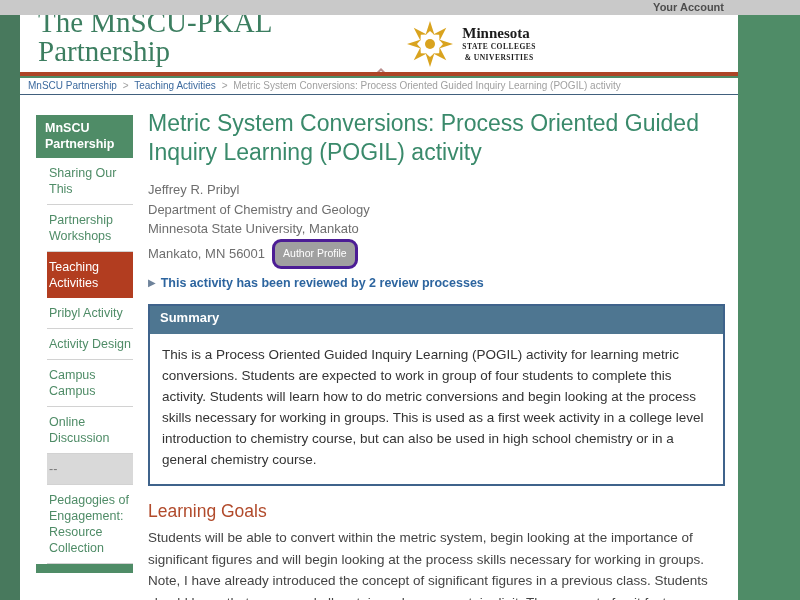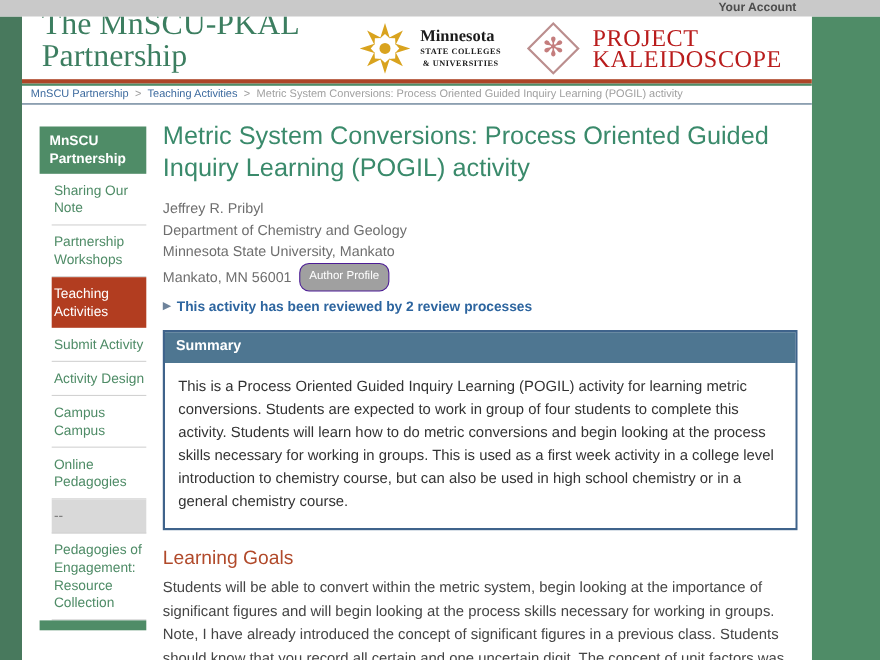--- a/index.html
+++ b/index.html
@@ -12,21 +12,21 @@
   .topbar { position:absolute; top:0; left:0; width:800px; height:15px; background:#c9c9c9; z-index:5; }
   .account { position:absolute; top:1px; right:76px; font-size:11px; font-weight:bold; color:#4d4d4d; cursor:pointer; }
   
   .left-edge { position:absolute; top:15px; left:0; width:20px; height:585px; background:#48795d; }
   .right-col { position:absolute; top:15px; left:738px; width:62px; height:585px; background:#4f8c67; }
   
   .page { position:absolute; top:15px; left:20px; width:718px; height:585px; background:#fff; }
   .header { position:relative; height:57px; overflow:hidden; }
   .site-title { position:absolute; left:18px; top:-7px; font-family:"Liberation Serif", serif;
                 color:#3c7e60; font-size:29px; line-height:29px; cursor:pointer; }
-  .logos { position:absolute; left:306px; top:5px; display:flex; align-items:center; gap:19px; }
+  .logos { position:absolute; left:333px; top:5px; display:flex; align-items:center; gap:0;flex-direction:column; }
   .logo-unit { display:flex; align-items:center; gap:8px; }
   .mn-text { font-family:"Liberation Serif", serif; color:#1b1b1b; line-height:11px; }
   .mn-name { font-size:15px; font-weight:bold; line-height:16px; }
   .mn-sub { font-size:7.5px; font-weight:bold; letter-spacing:0.5px;text-align:center; }
   .diamond-wrap { width:56px; height:48px; display:flex; align-items:center; justify-content:center; }
   .diamond { width:34px; height:34px; border:2px solid #bb8e8e; background:#fff; transform:rotate(45deg);
              display:flex; align-items:center; justify-content:center; }
   .diamond span { transform:rotate(-45deg); color:#c47d7d; font-size:24px; line-height:24px; }
   .pkal-text { font-family:"Liberation Serif", serif; color:#b91c1c; font-size:22px; line-height:19px; letter-spacing:0.5px; }
   .redline { height:4px; background:#ad4527; }
@@ -46,21 +46,21 @@
   .s-item { display:block; font-size:12.5px; line-height:16px; color:#4f8c67;
             padding:7px 2px 7px 2px; border-bottom:1px solid #d2d2d2; text-decoration:none; cursor:pointer; }
   .s-item.active { background:#b23d20; color:#fff; border-bottom:none; }
   .s-item.divider { background:#d9d9d9; color:#777; cursor:default; }
   .sidebar-bottom-bar { height:9px; background:#4f8c67; }
   
   .main { position:absolute; left:128px; top:14px; width:577px; }
   .page-title { font-size:23px; line-height:29px; font-weight:normal; color:#3a8a6b; }
   .author-block { margin-top:13px; font-size:13px; line-height:19.5px; color:#6e6e6e; }
   .author-loc-row { display:flex; align-items:center; gap:7px; }
-  .pill { background:#a0a0a0; border:1px solid #4c1d95; color:#fff; font-size:10.5px;
+  .pill { background:#a0a0a0; border:3px solid #4c1d95; color:#fff; font-size:10.5px;
           padding:2px 8px 3px 8px; border-radius:9px; cursor:pointer; }
   .review-row { margin-top:7px; display:flex; align-items:center; gap:5px; cursor:pointer; }
   .tri { color:#6e839b; font-size:10px; line-height:12px; }
   .review-text { color:#2d659f; font-size:12.5px; font-weight:bold; }
   .summary-box { margin-top:14px; border:2px solid #3f638b; }
   .summary-head { background:#4e7691; color:#fff; font-weight:bold; font-size:13px; padding:4px 10px 9px 10px; }
   .summary-body { padding:10px 12px 14px 12px; font-size:13.5px; line-height:21px; color:#333; background:#fff; }
   .section-head { margin-top:15px; font-size:17.5px; font-weight:normal; color:#b14a2b; }
   .section-text { margin-top:5px; font-size:13.5px; line-height:21.5px; color:#444; }
 </style>
@@ -127,27 +127,27 @@
     <a>Teaching Activities</a>
     <span class="sep">&gt;</span>
     <span>Metric System Conversions: Process Oriented Guided Inquiry Learning (POGIL) activity</span>
   </div>
 
   <div class="content">
 
     <nav class="sidebar">
       <div class="sidebar-title">MnSCU Partnership</div>
       <div class="sidebar-items">
-        <a class="s-item">Sharing Our Note</a>
+        <a class="s-item">Sharing Our This</a>
         <a class="s-item">Partnership Workshops</a>
         <a class="s-item active">Teaching Activities</a>
-        <a class="s-item">Submit Activity</a>
+        <a class="s-item">Pribyl Activity</a>
         <a class="s-item">Activity Design</a>
         <a class="s-item">Campus Campus</a>
-        <a class="s-item">Online Pedagogies</a>
+        <a class="s-item">Online Discussion</a>
         <div class="s-item divider">--</div>
         <a class="s-item">Pedagogies of Engagement: Resource Collection</a>
       </div>
       <div class="sidebar-bottom-bar"></div>
     </nav>
 
     <main class="main">
       <h1 class="page-title">Metric System Conversions: Process Oriented Guided Inquiry Learning (POGIL) activity</h1>
 
       <div class="author-block">

